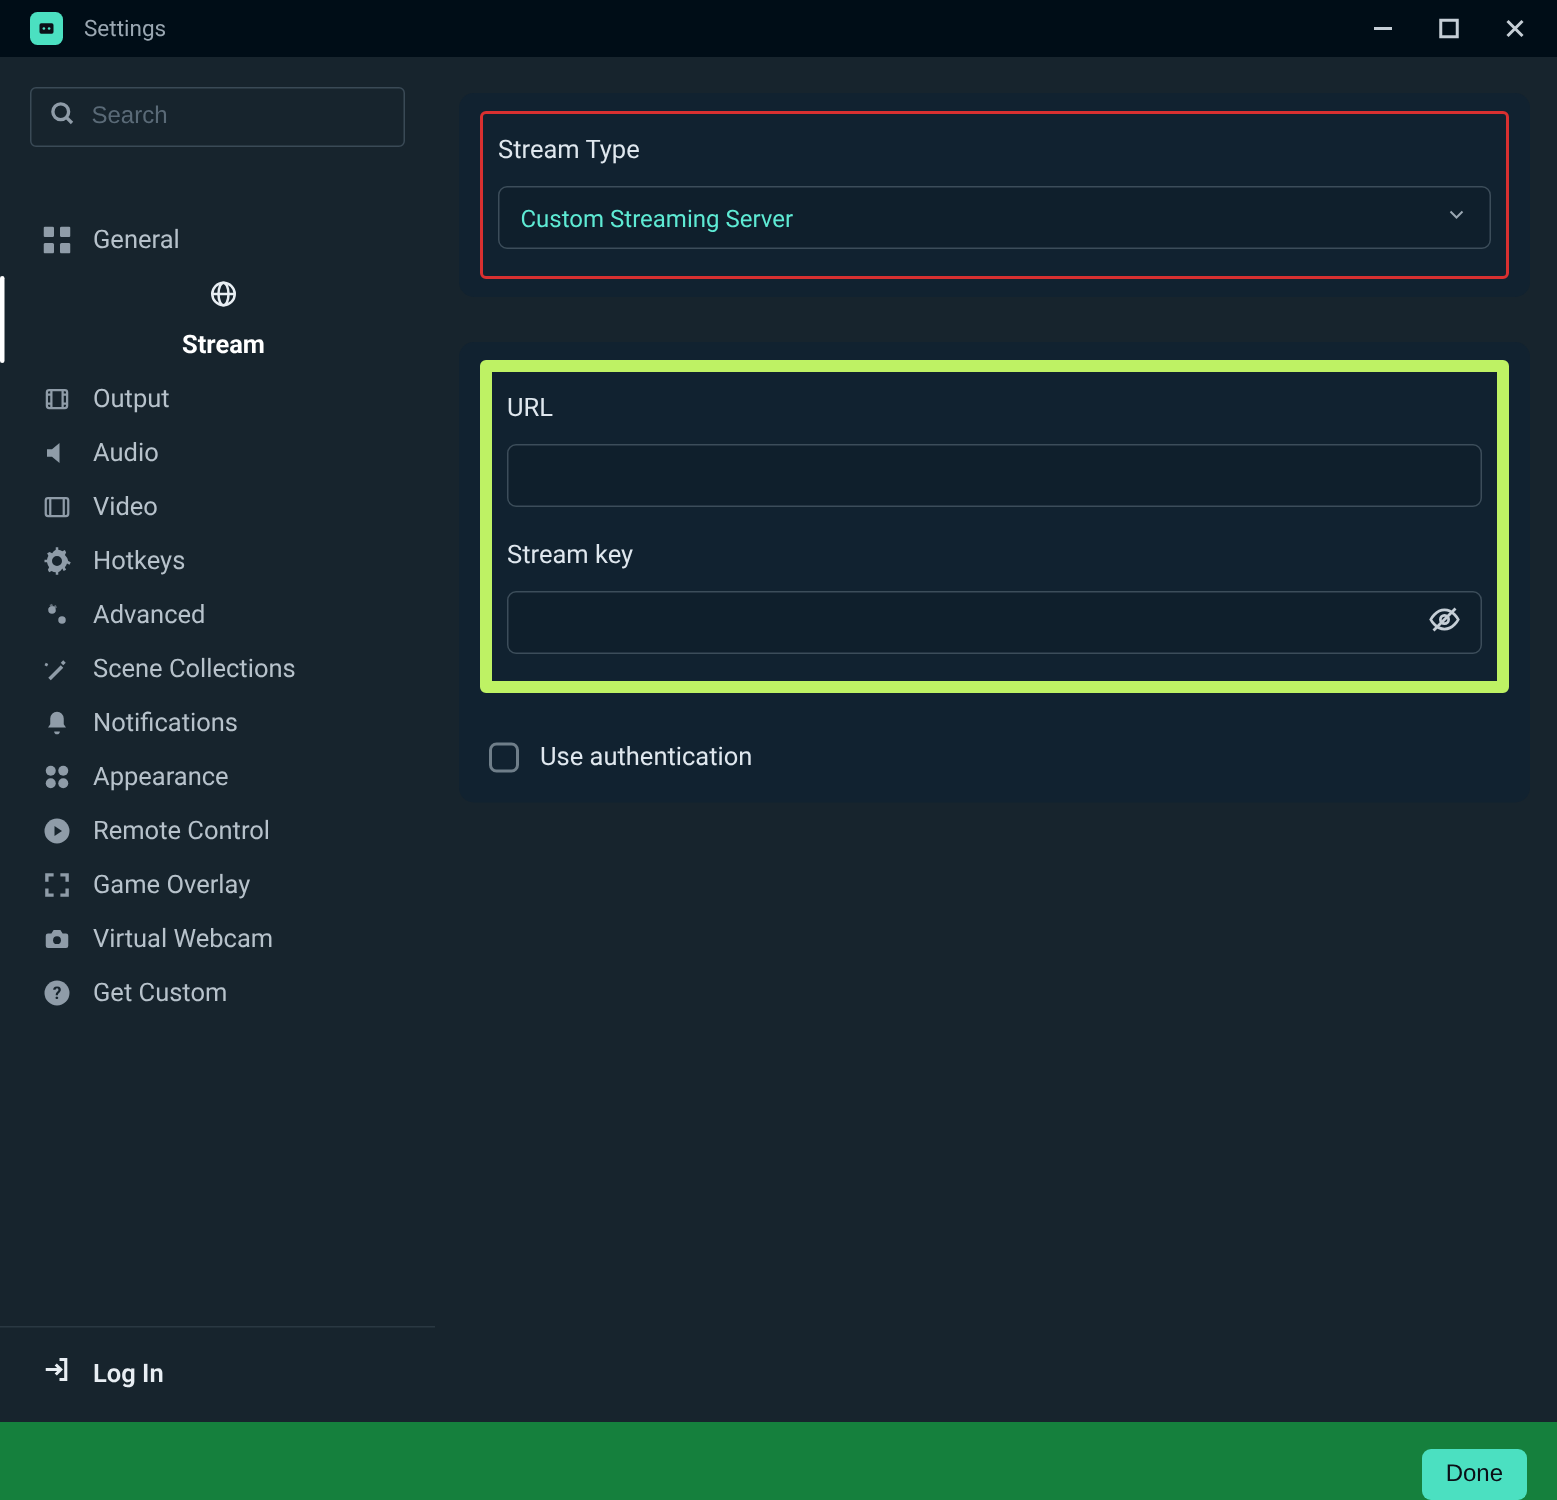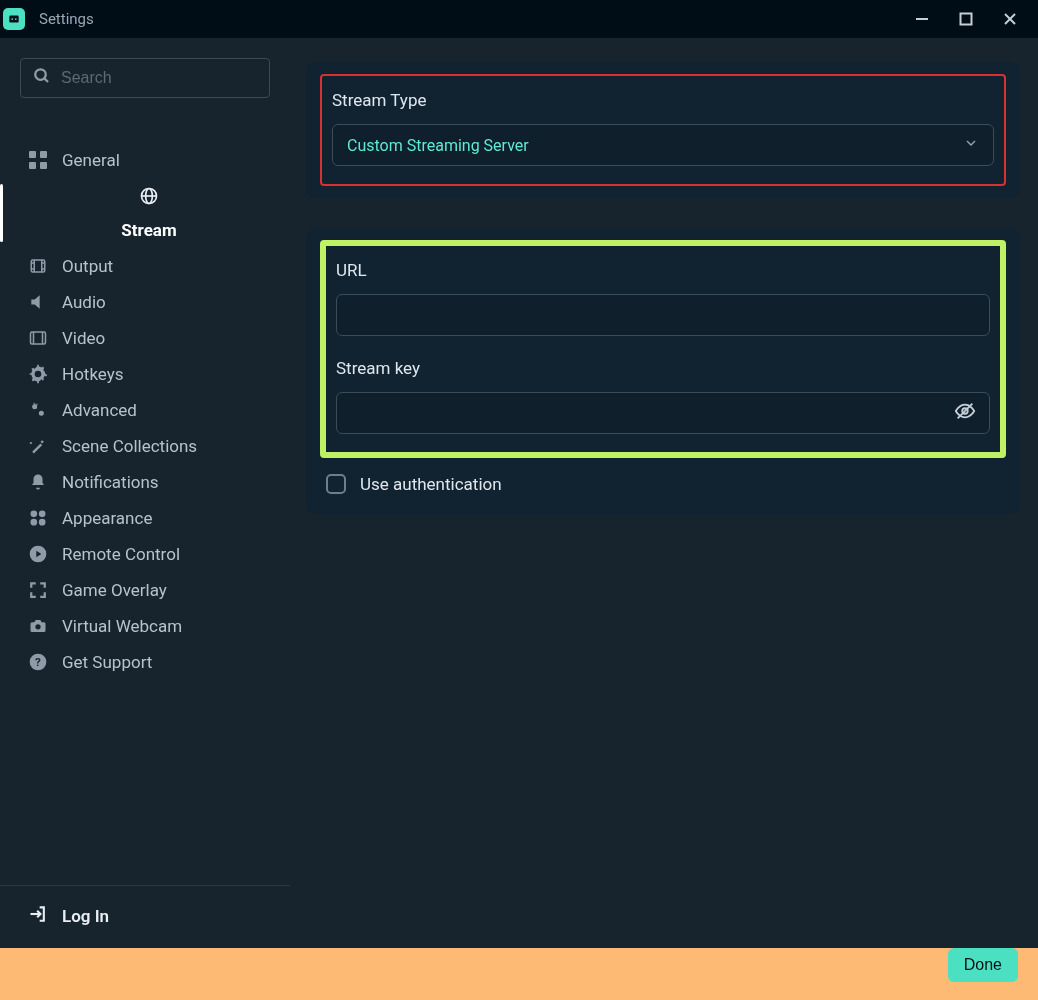--- a/index.html
+++ b/index.html
@@ -13,21 +13,21 @@
     overflow: hidden;
     display: flex;
     flex-direction: column;
   }
   
   .titlebar {
     height: 38px;
     background: #000d17;
     display: flex;
     align-items: center;
-    padding: 0 10px 0 3px;
+    padding: 0 10px 0 20px;
   }
   .titlebar .app-icon {
     width: 22px; height: 22px;
     background: #4be0c1;
     border-radius: 5px;
     display: flex; align-items: center; justify-content: center;
     margin-right: 14px;
   }
   .titlebar .app-icon svg { width: 14px; height: 14px; }
   .titlebar .title { color: #9aa7b2; font-size: 15px; flex: 1; }
@@ -114,24 +114,24 @@
     padding: 18px;
     margin-bottom: 30px;
   }
   .hl {
     border: 2px solid #d93030;
     border-radius: 4px;
     padding: 14px 10px 18px 10px;
     margin: -6px -4px;
   }
   .hl2 {
-    border: 6px solid #bef264;
+    border: 8px solid #bef264;
     border-radius: 4px;
     padding: 14px 10px 18px 10px;
-    margin: -6px -4px 10px -4px;
+    margin: -6px -4px 27px -4px;
   }
   .field-label {
     display: block;
     color: #dfe7ee;
     font-size: 17px;
     margin-bottom: 14px;
   }
   .select {
     position: relative;
     border: 1px solid #3c4d5a;
@@ -185,23 +185,23 @@
   .chk {
     width: 20px; height: 20px;
     border: 2px solid #6f7e89;
     border-radius: 5px;
     cursor: pointer;
     background: transparent;
   }
   
   .footer {
     height: 52px;
-    background: #fdba74;
-    display: flex;
-    align-items: flex-start;
+    background: #15803d;
+    display: flex;
+    align-items: flex-end;
     justify-content: flex-end;
     padding: 0 20px;
   }
   .done-btn {
     background: #4be0c1;
     color: #0b0f17;
     font-size: 16px;
     font-weight: 500;
     border: none;
     border-radius: 6px;
@@ -383,21 +383,21 @@
           </span>
         <span>Virtual Webcam</span>
       </li>
       <li>
         <span class="ico">
             <svg width="20" height="20" viewBox="0 0 24 24" fill="currentColor">
               <circle cx="12" cy="12" r="10"></circle>
               <text x="12" y="17" font-size="14" text-anchor="middle" fill="#17242d" font-weight="bold">?</text>
             </svg>
           </span>
-        <span>Get Support</span>
+        <span>Get Custom</span>
       </li>
     </ul>
     <div class="sidebar-footer">
       <span class="ico"><svg width="20" height="20" viewBox="0 0 24 24" fill="none" stroke="currentColor" stroke-width="2.5">
             <path d="M14 4h5v16h-5"></path>
             <path d="M3 12h12"></path>
             <polyline points="11,8 15,12 11,16"></polyline>
           </svg></span>
       <span>Log In</span>
     </div>

